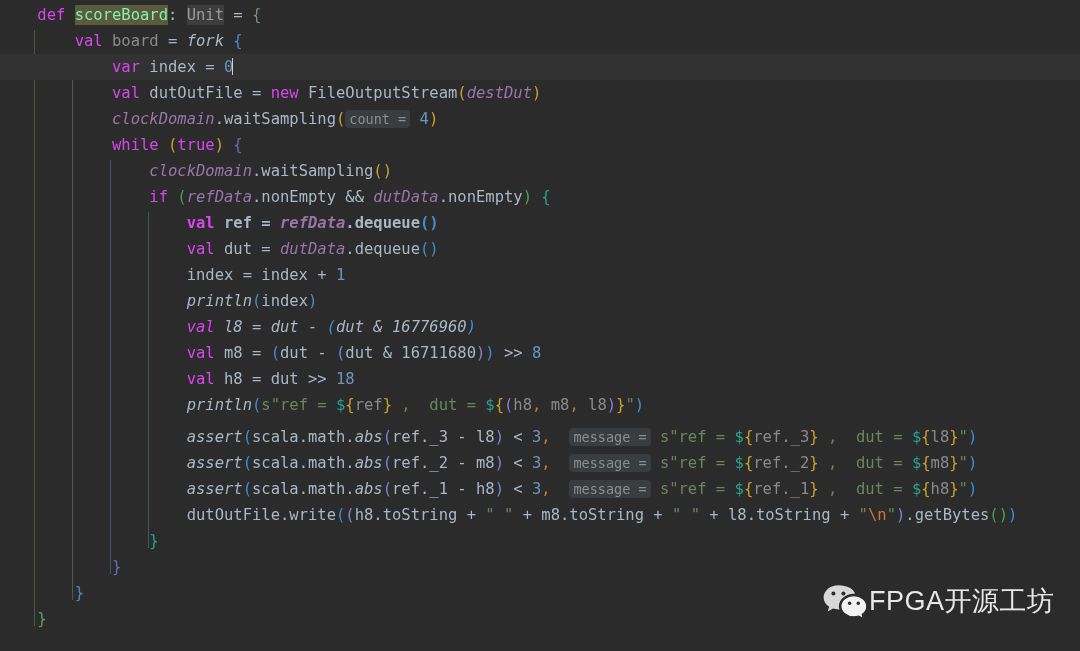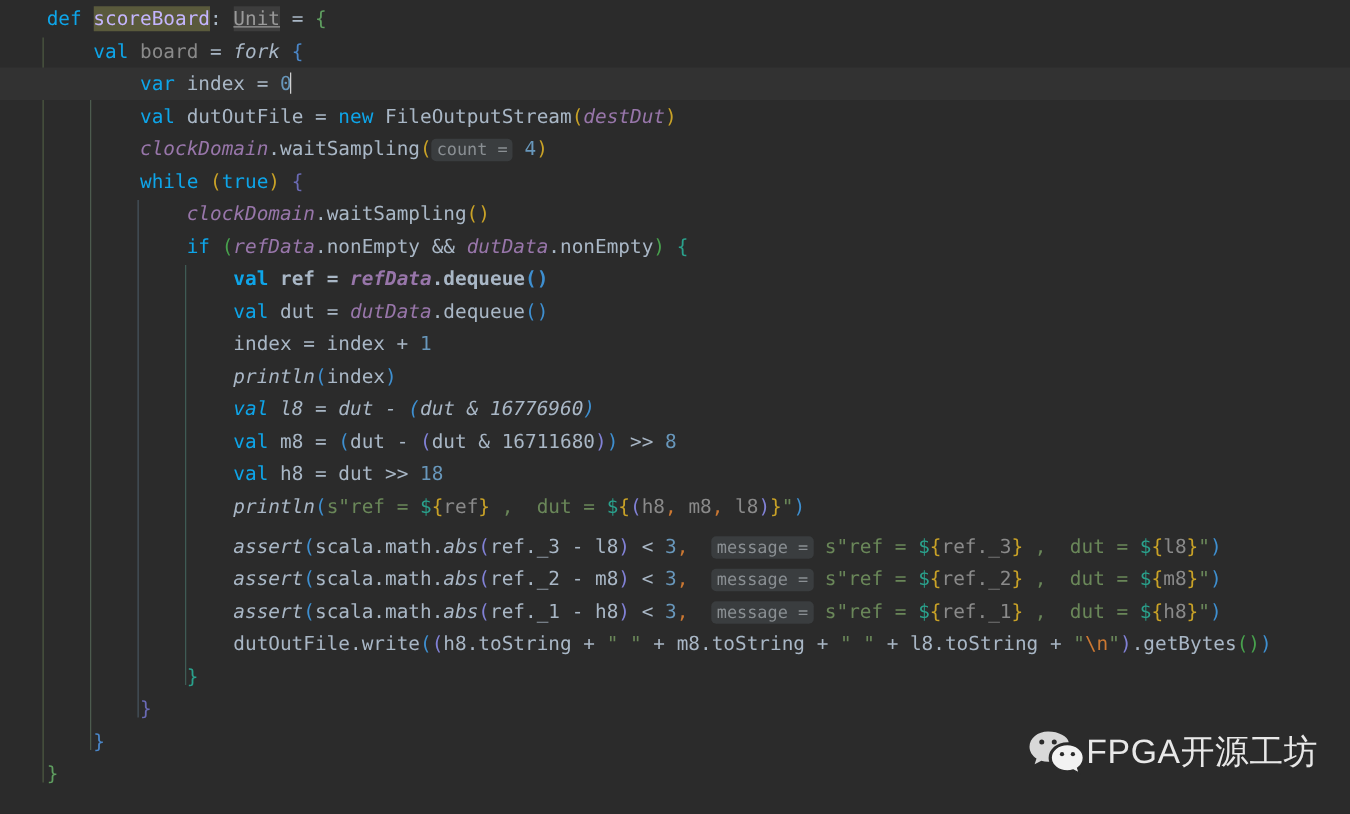--- a/index.html
+++ b/index.html
@@ -43,21 +43,21 @@
     left: 0;
     height: 26px;
     line-height: 26px;
     white-space: pre;
     font-size: 15.5px;
     letter-spacing: 0px;
     color: #a9b7c6;
   }
 
   
-  .kw       { color: #0ea5e9; }
+  .kw       { color: #d946ef; }
   .txt      { color: #a9b7c6; }
   .dim      { color: #8a8a8a; }
   .num      { color: #6897bb; }
   .str      { color: #6a8759; }
   .esc      { color: #cc7832; }
   .fld      { color: #9876aa; font-style: italic; }
   .ital     { color: #a9b7c6; font-style: italic; }
   .fn-ital  { color: #a9b7c6; font-style: italic; }
 
   
@@ -66,28 +66,27 @@
   .b-purple { color: #6a6ab5; }
   .b-teal   { color: #2aa18c; }
   .b-g2     { color: #48a14d; }
   .b-y      { color: #c9a227; }
   .b-b2     { color: #3e8fd0; }
   .b-p2     { color: #8181d6; }
 
   
   .chip-ident {
     background: #5a5a3c;
-    color: #c4b5fd;
+    color: #86efac;
     padding: 1px 0;
   }
   .chip-type {
     background: #3d3d3d;
     color: #9a9a9a;
     padding: 1px 0;
-    text-decoration: underline;
   }
   .hint {
     background: #3a3d3f;
     color: #8a8f93;
     border-radius: 4px;
     padding: 1px 4px;
     font-size: 13.5px;
   }
 
   

